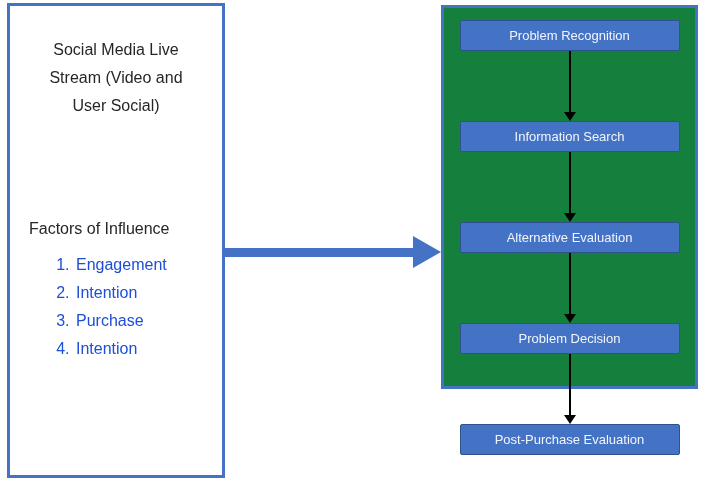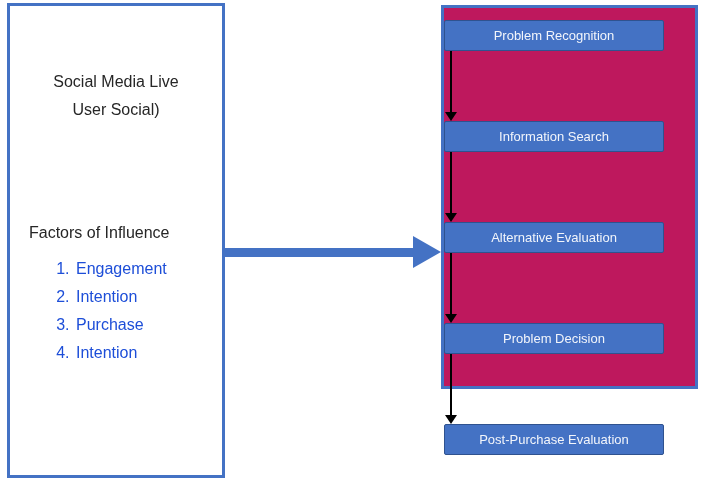--- a/index.html
+++ b/index.html
@@ -18,21 +18,21 @@
   
   .left-panel {
     position: absolute;
     left: 7px; top: 3px;
     width: 218px; height: 475px;
     border: 3px solid #4472C4;
     box-sizing: border-box;
     background: #ffffff;
   }
   .left-title {
-    margin-top: 62px;
+    margin-top: 30px;
     text-align: center;
     font-size: 16px;
     line-height: 28px;
     color: #262626;
   }
   .factors-heading {
     margin: 100px 6px 0 19px;
     font-size: 16px;
     color: #262626;
   }
@@ -62,24 +62,24 @@
     border-left: 28px solid #4472C4;
   }
 
   
   .right-panel {
     position: absolute;
     left: 441px; top: 5px;
     width: 257px; height: 384px;
     border: 3px solid #4472C4;
     box-sizing: border-box;
-    background: #be185d;
+    background: #15803d;
     display: flex;
     flex-direction: column;
-    align-items: flex-start;
+    align-items: center;
     padding-top: 12px;
   }
   .flow-step {
     width: 220px; height: 31px;
     background: #4472C4;
     border: 1px solid #2F528F;
     border-radius: 2px;
     box-sizing: border-box;
     color: #F2F5FB;
     font-size: 13px;
@@ -104,20 +104,21 @@
   }
 </style>
 </head>
 <body>
 
 <div class="canvas">
 
   <div class="left-panel">
     <div class="left-title">
       <div>Social Media Live</div>
+      <div>Stream (Video and</div>
       <div>User Social)</div>
     </div>
     <div class="factors-heading">Factors of Influence</div>
     <ol class="factors-list">
       <li>Engagement</li>
       <li>Intention</li>
       <li>Purchase</li>
       <li>Intention</li>
     </ol>
   </div>

